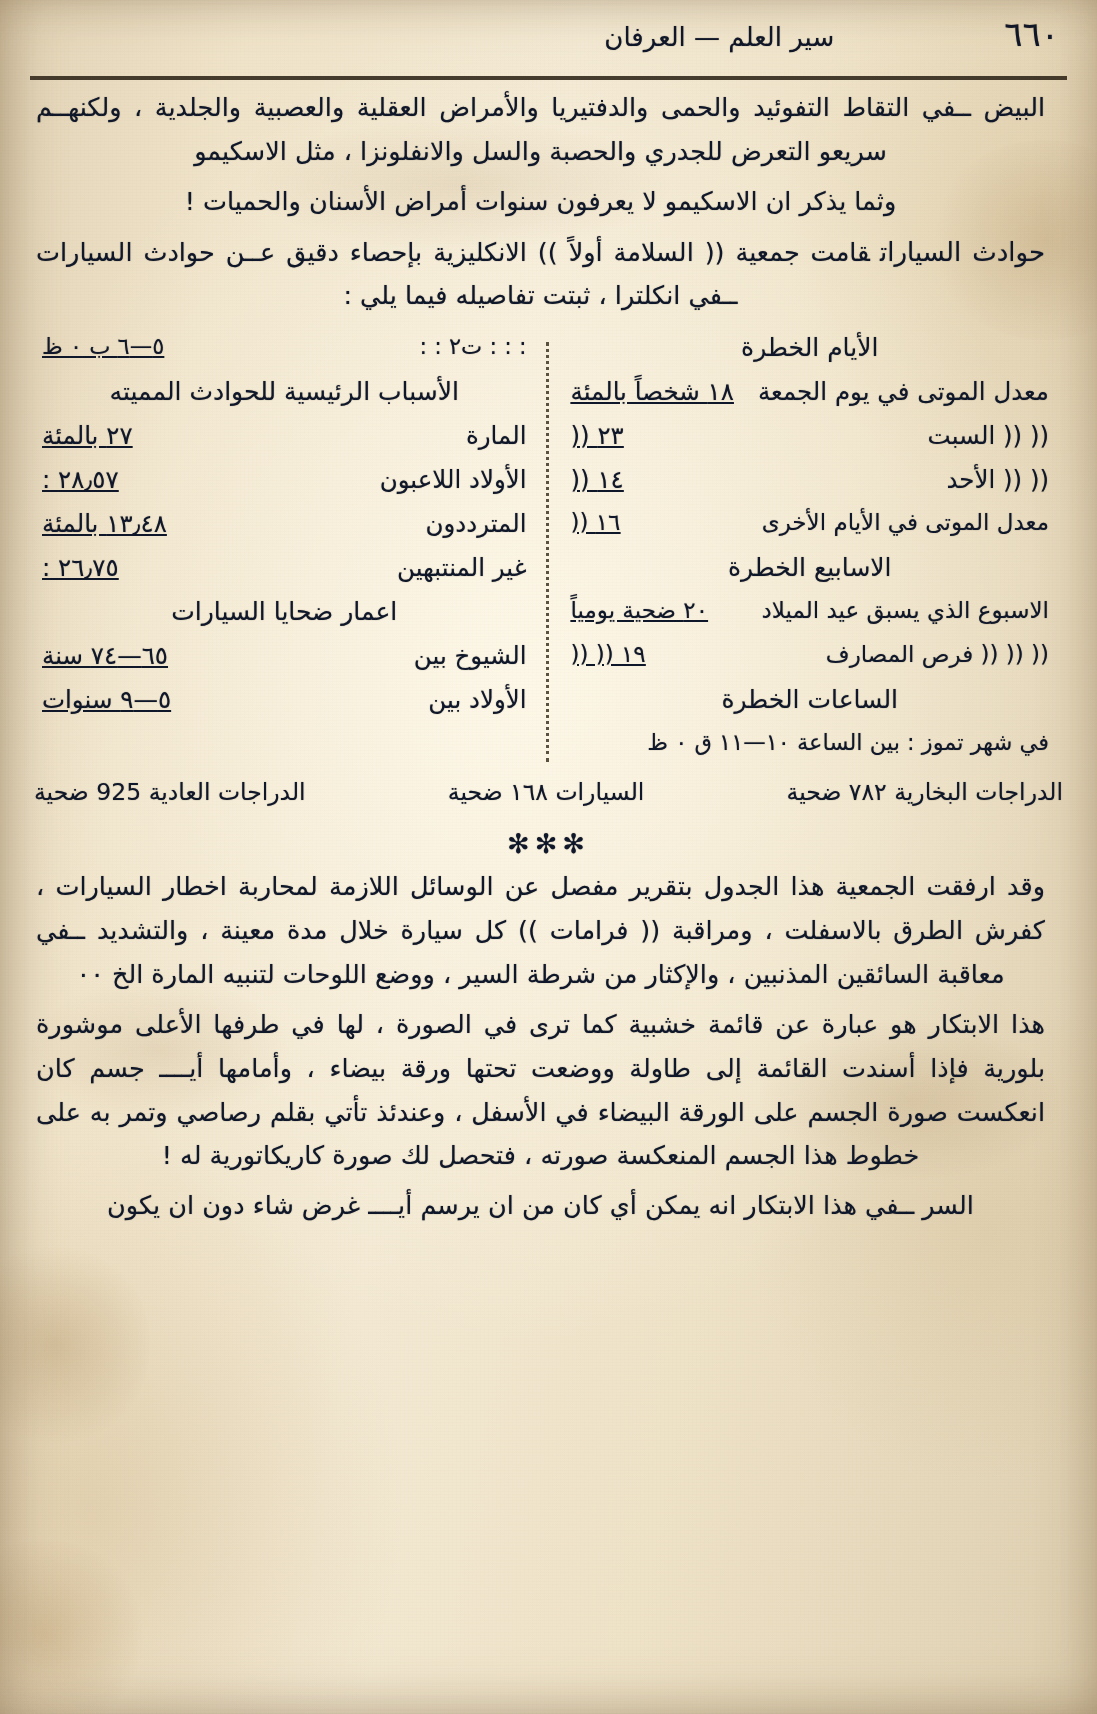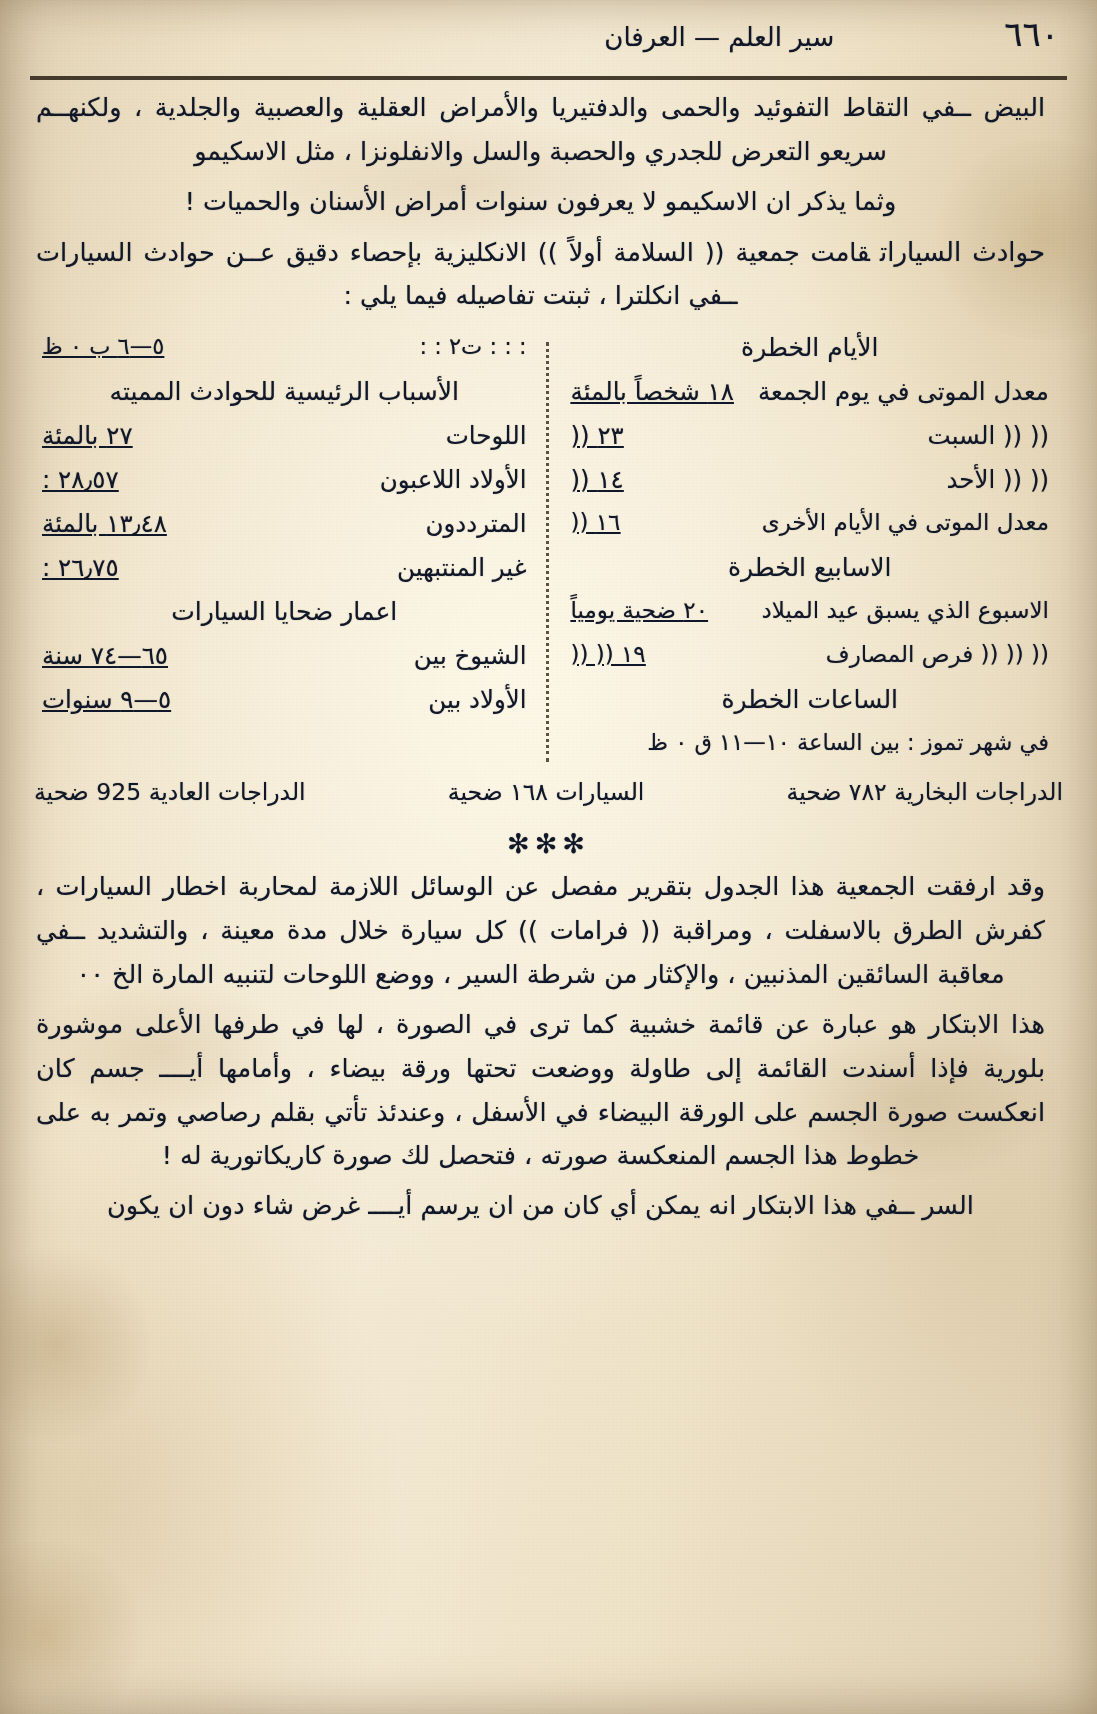--- a/index.html
+++ b/index.html
@@ -250,21 +250,21 @@
     <div class="tcol left">
       <div class="trow tight">
           <span class="label ink">:     :    :   ت٢ :    :</span>
           <span class="spacer"></span>
           <span class="value ink">٥—٦      ب ٠ ظ</span>
         </div>
       <div class="trow head">
           <span class="ink">الأسباب الرئيسية للحوادث المميته</span>
         </div>
       <div class="trow">
-          <span class="label ink">اللوحات</span>
+          <span class="label ink">المارة</span>
           <span class="spacer"></span>
           <span class="value ink">٢٧ بالمئة</span>
         </div>
       <div class="trow">
           <span class="label ink">الأولاد اللاعبون</span>
           <span class="spacer"></span>
           <span class="value ink">٢٨٫٥٧ :</span>
         </div>
       <div class="trow">
           <span class="label ink">المترددون</span>

